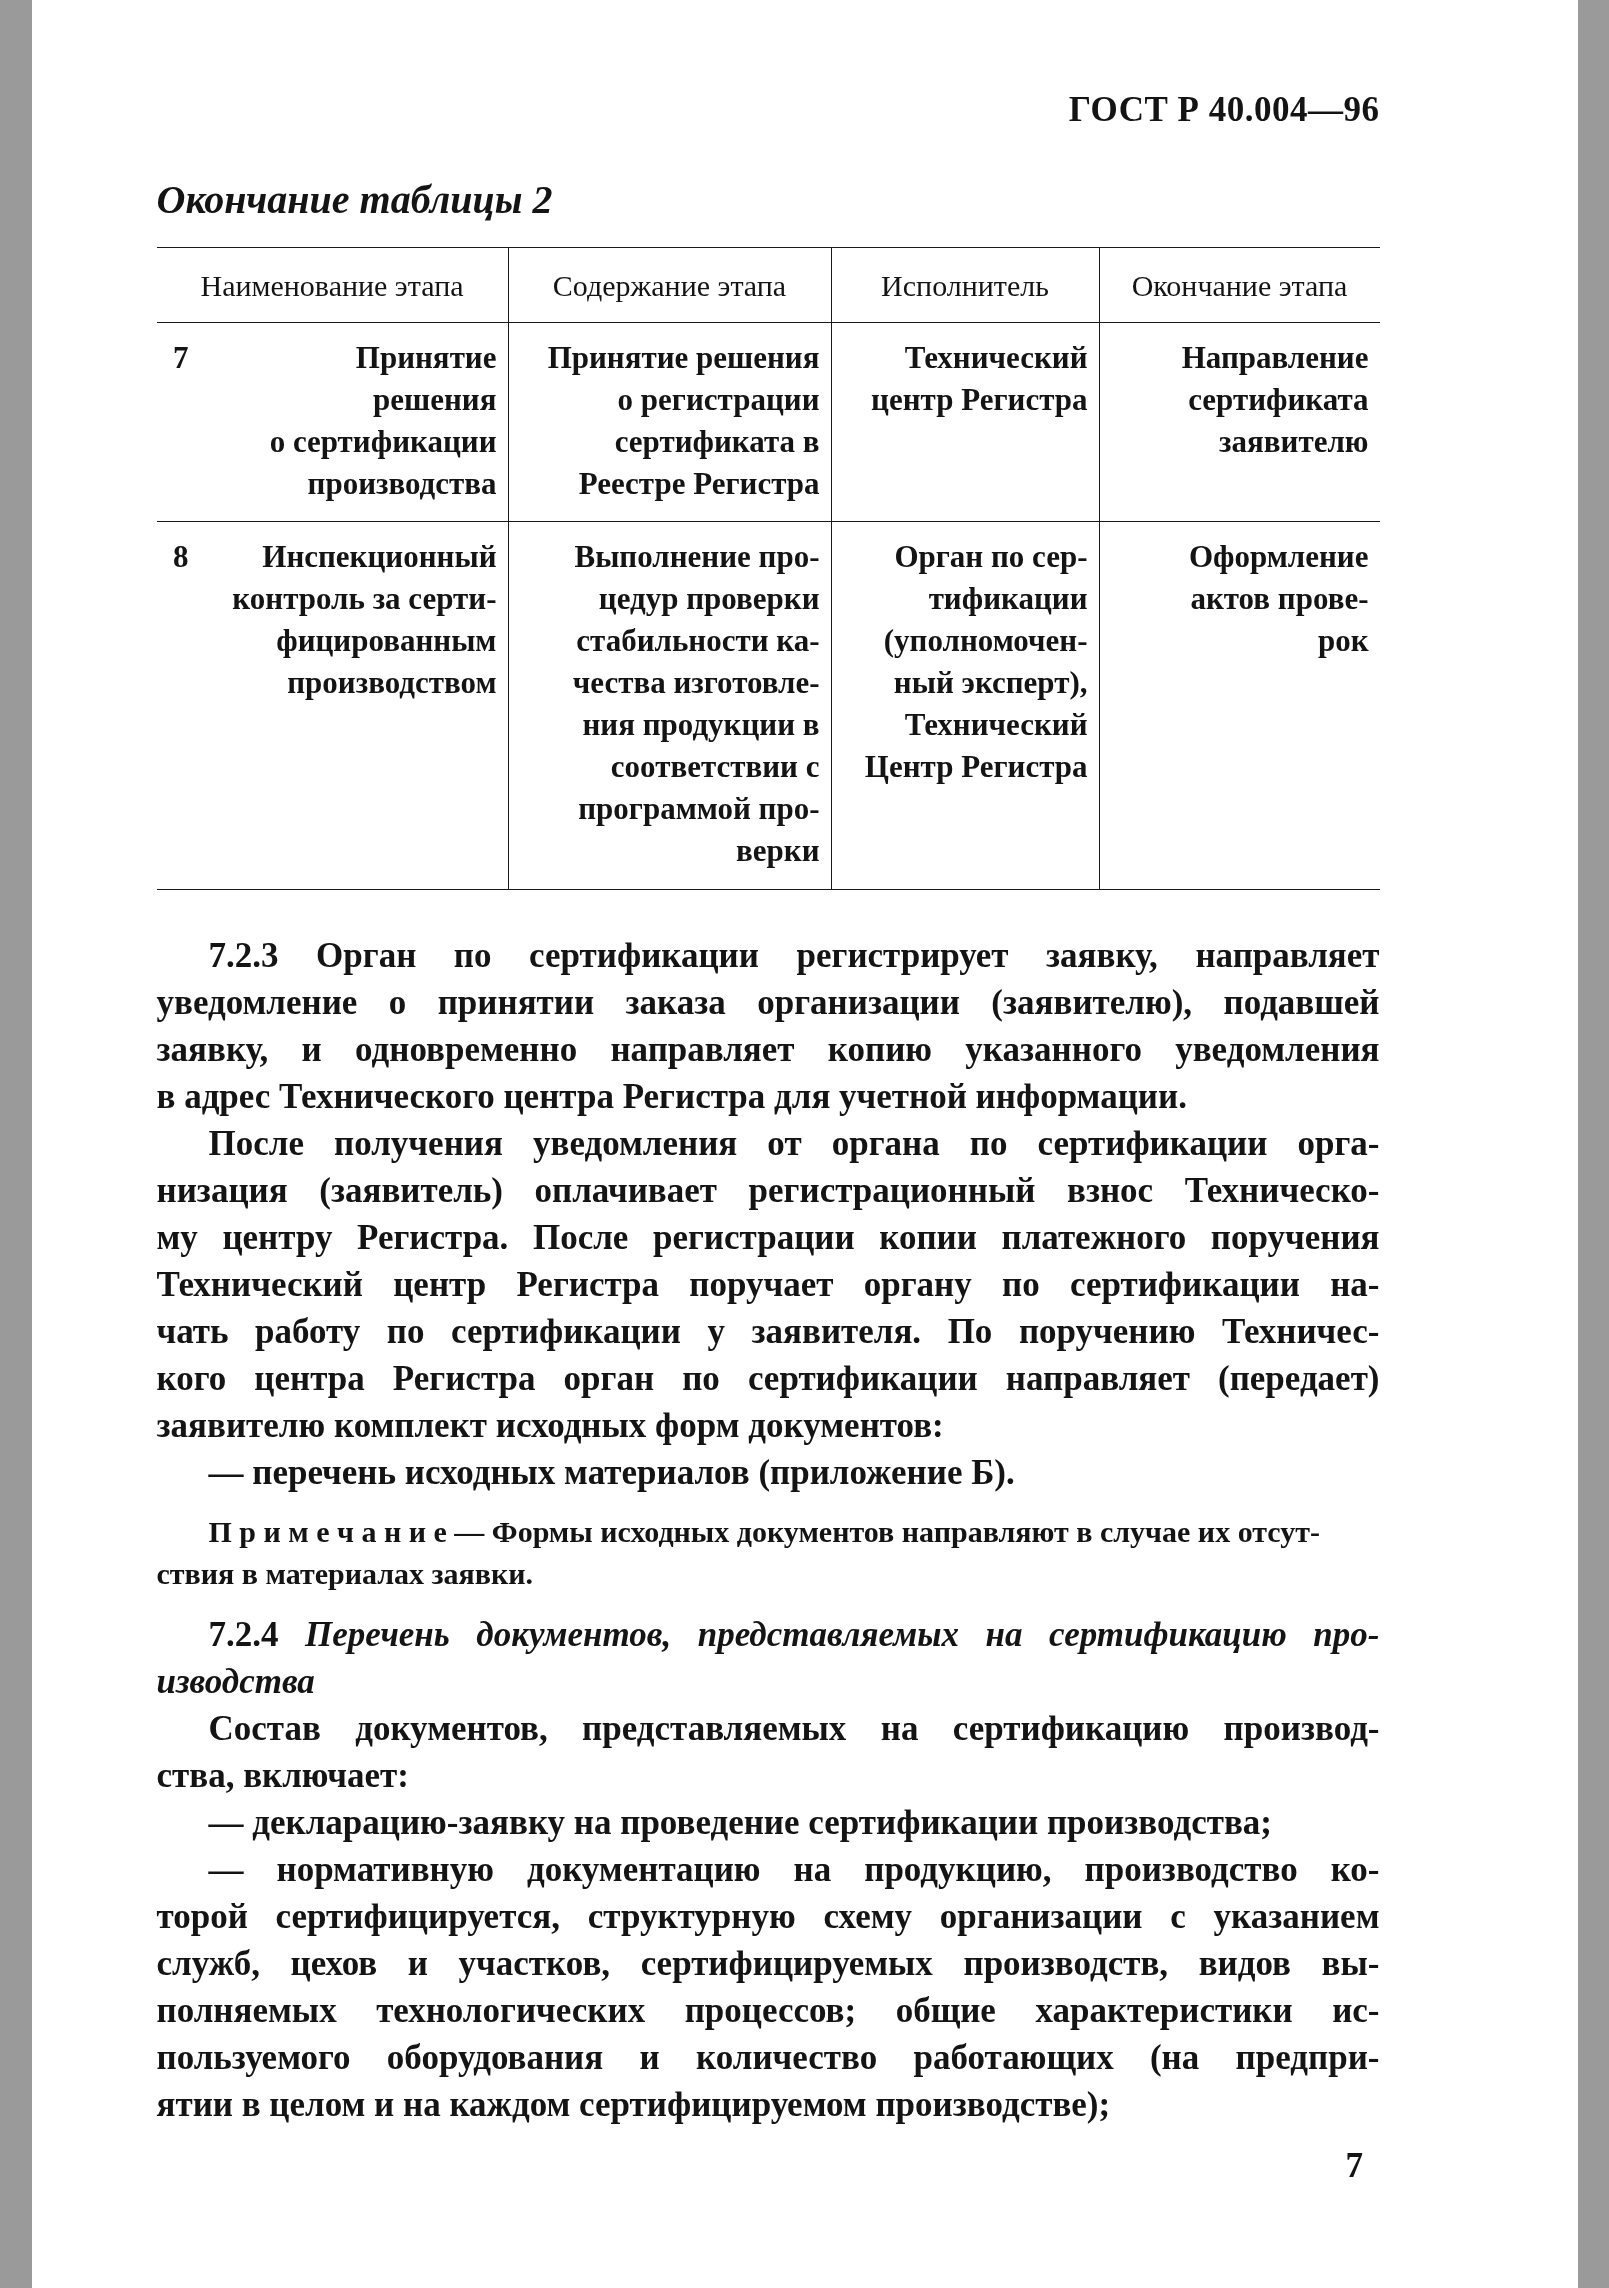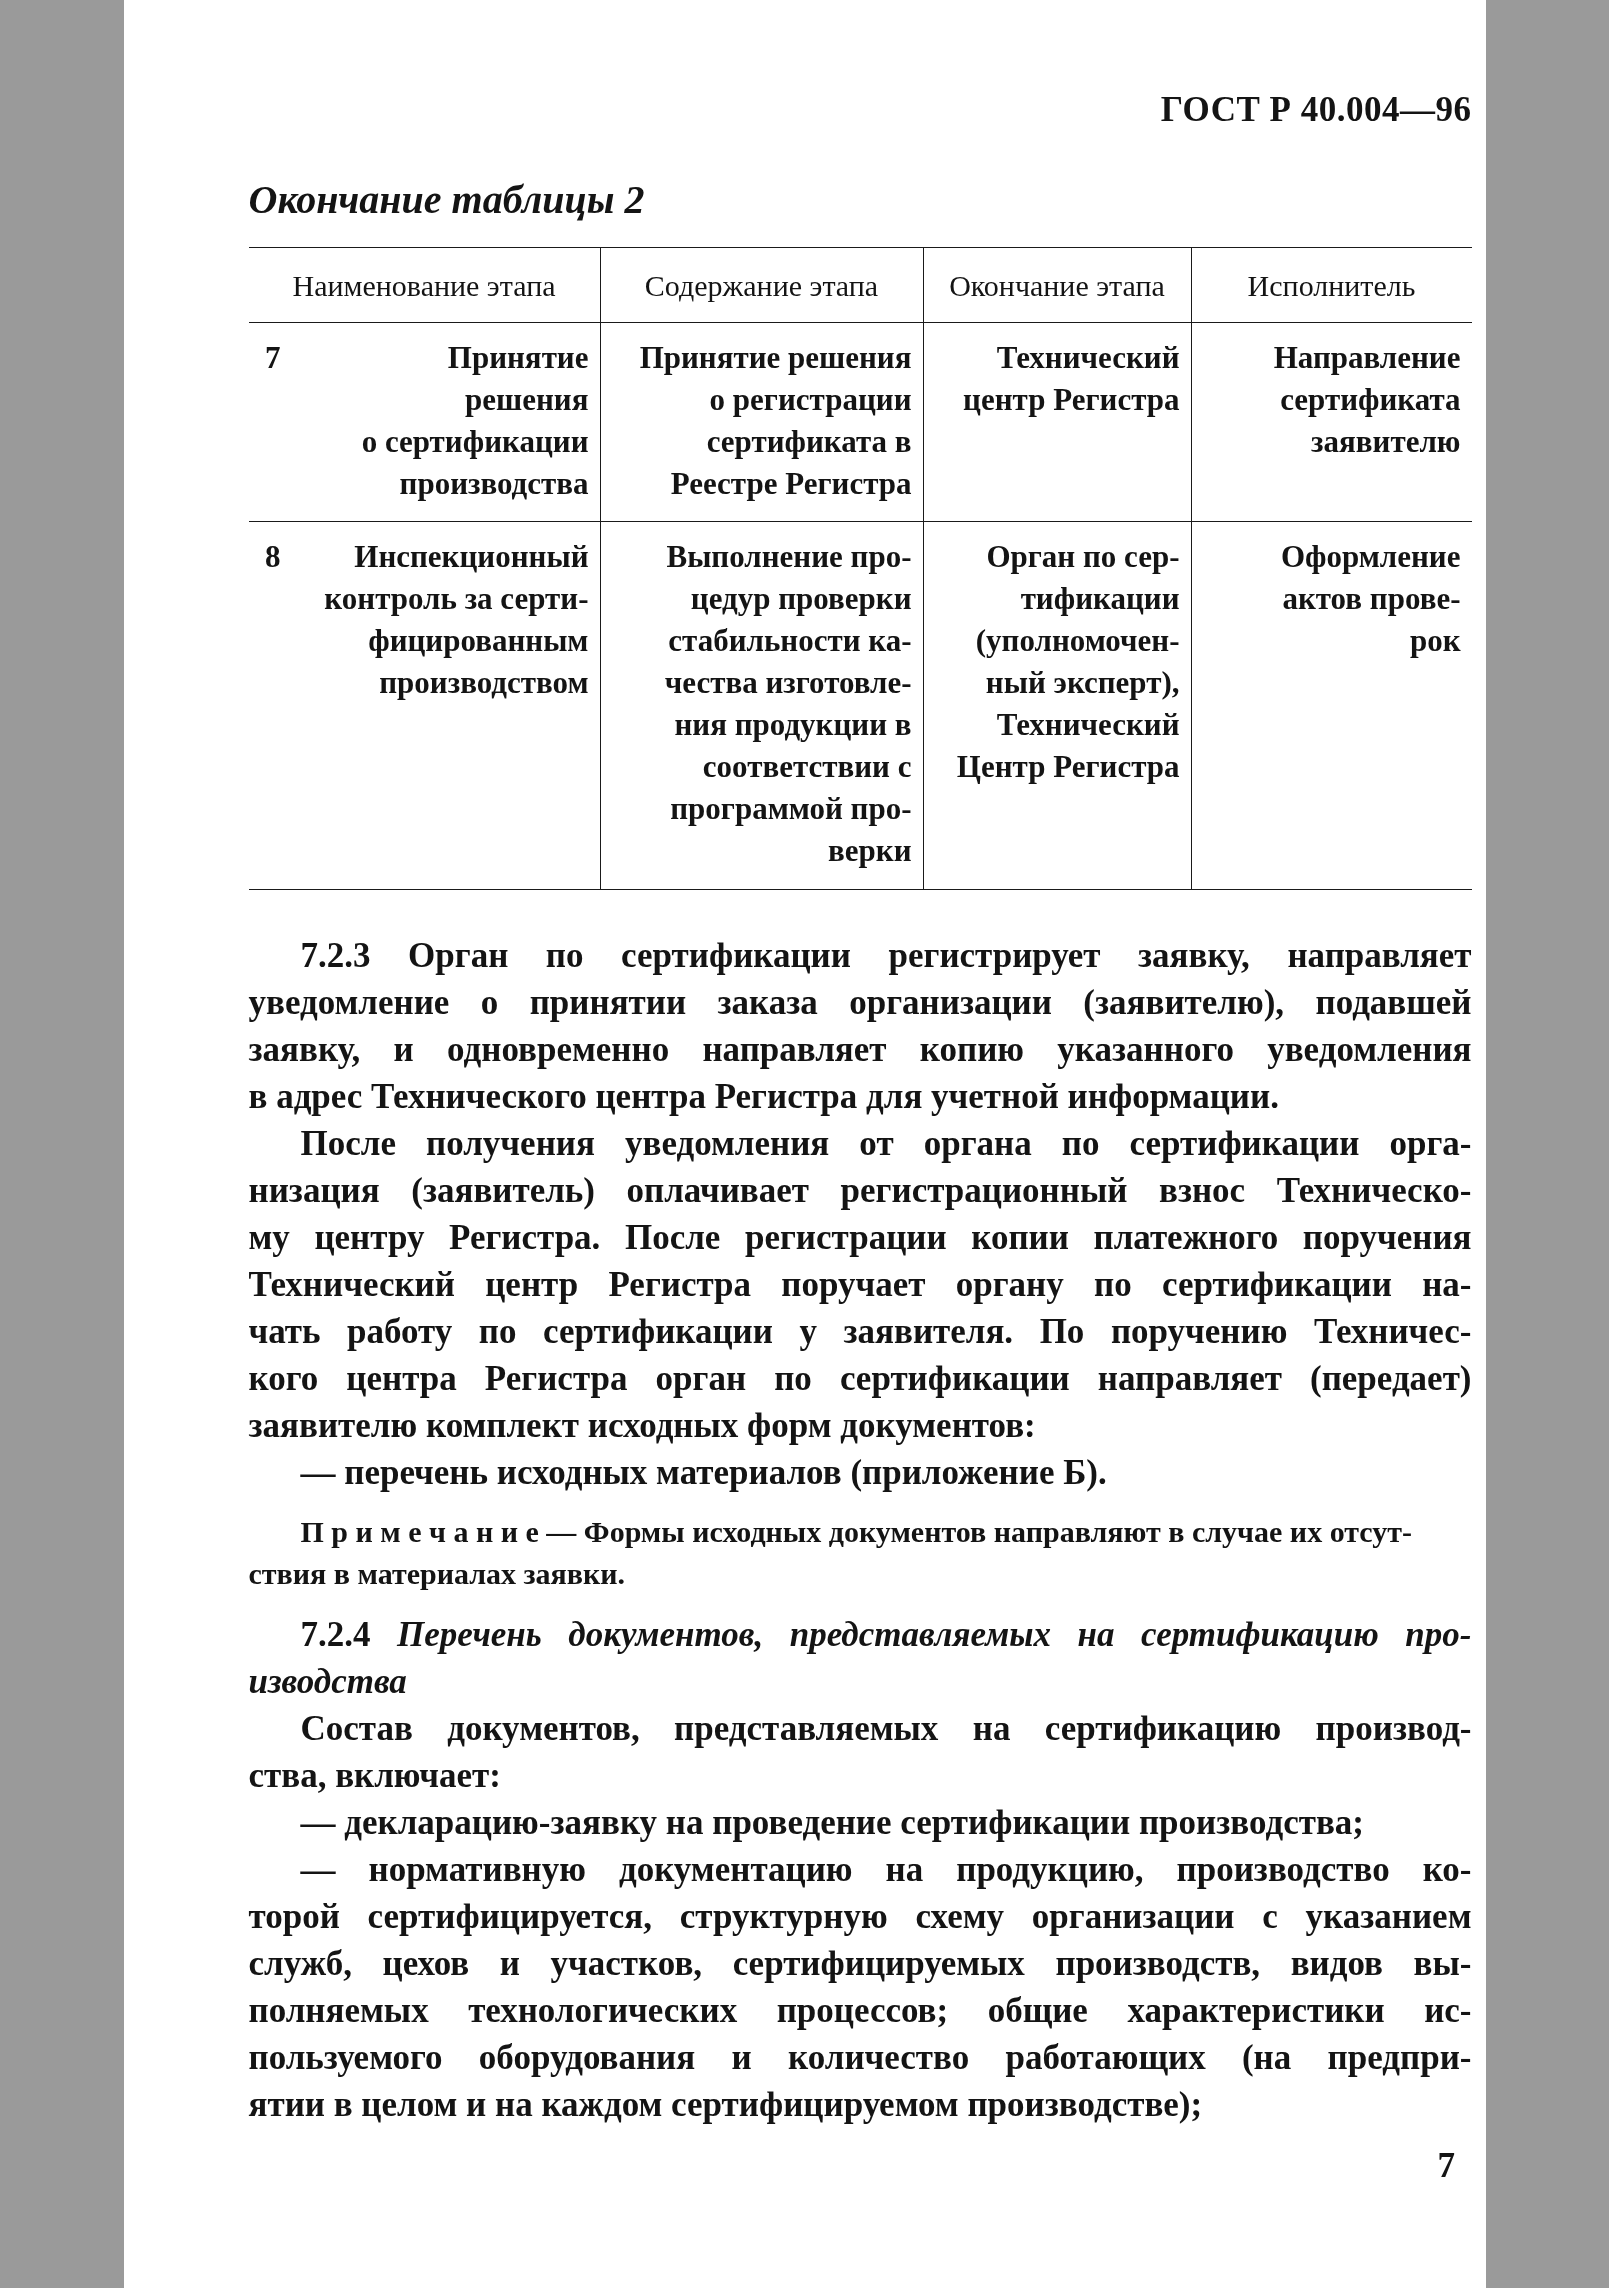--- a/index.html
+++ b/index.html
@@ -1,19 +1,19 @@
 <!DOCTYPE html>
 <html style="font-size:14.8px"><head>
 <meta charset="utf-8">
 <style>
   * { margin:0; padding:0; box-sizing:border-box; }
   html,body { background:#9a9a9a; }
   .page {
     position:relative;
-    width:1362px; height:2289px;
+    width:1546px; height:2289px;
     background:#ffffff;
     color:#141414;
     font-family:"Liberation Serif", serif;
     font-weight:bold;
     overflow:hidden;
     margin:0 auto;
   }
   .content { position:absolute; left:125px; top:0; width:1223px; }
 
   .doc-header { margin-top:90px; text-align:right; font-size:35px; letter-spacing:0.5px; }
@@ -63,22 +63,22 @@
   <div class="content">
 
     <div class="doc-header">ГОСТ Р 40.004—96</div>
 
     <div class="table-caption">Окончание таблицы 2</div>
 
     <div class="gtable">
       <div class="trow thead">
         <div class="tc th">Наименование этапа</div>
         <div class="tc th">Содержание этапа</div>
+        <div class="tc th">Исполнитель</div>
         <div class="tc th">Окончание этапа</div>
-        <div class="tc th">Исполнитель</div>
       </div>
 
       <div class="trow r7">
         <div class="tc c1">
           <span class="rownum">7</span>
           <div class="cellfill">
               <div class="line">Принятие решения</div>
               <div class="line">о сертификации</div>
               <div class="line">производства</div>
             </div>

